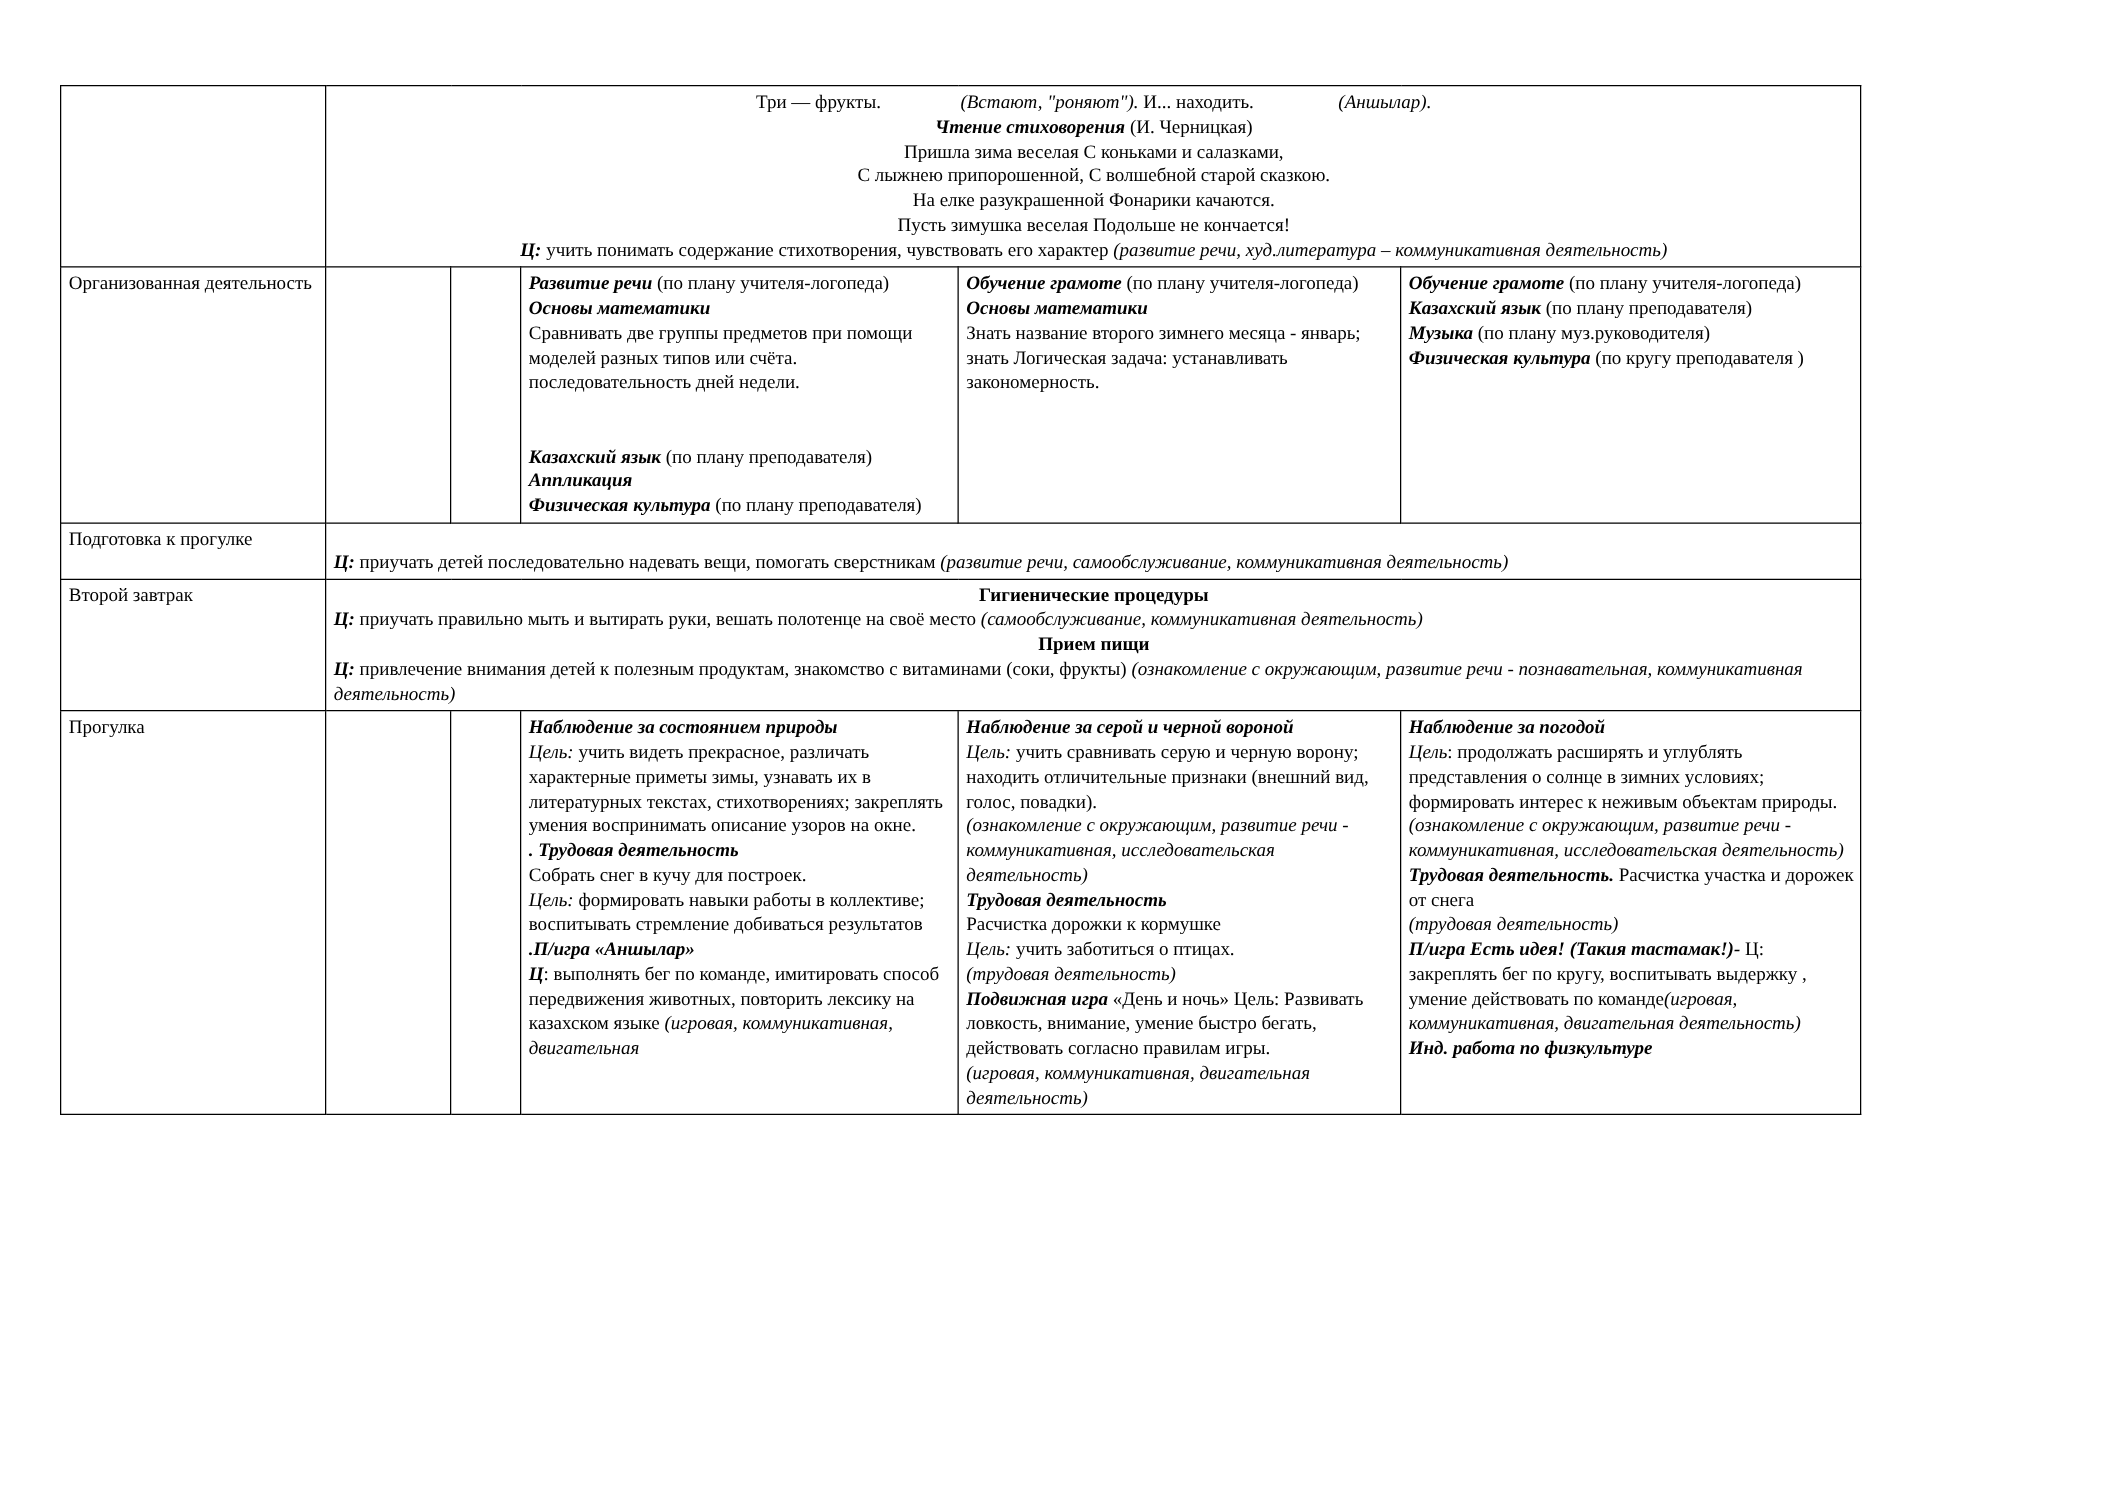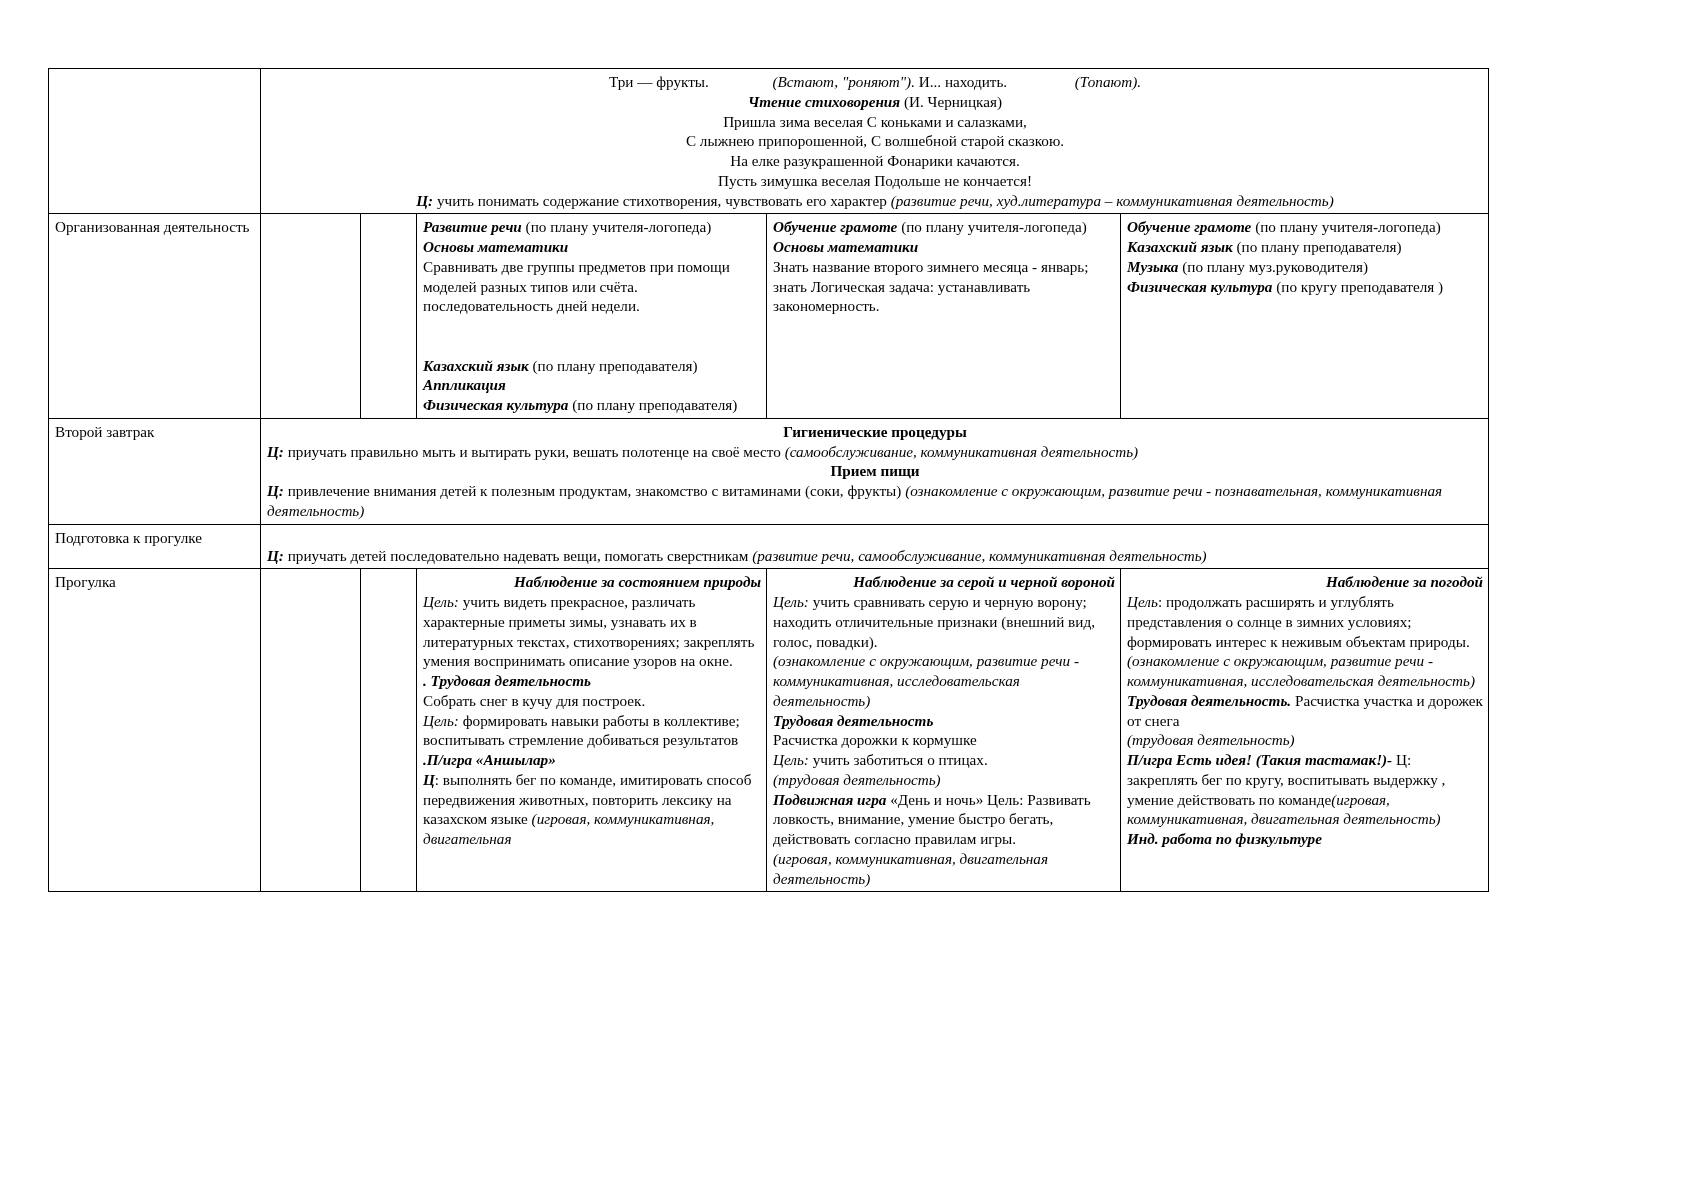--- a/index.html
+++ b/index.html
@@ -41,21 +41,21 @@
   col.c-label  { width: 212px; }
   col.c-narrow1{ width: 100px; }
   col.c-narrow2{ width: 56px;  }
   col.c-day1   { width: 350px; }
   col.c-day2   { width: 354px; }
   col.c-day3   { width: 368px; }
 
   .b { font-weight: bold; font-style: italic; }
   .i { font-style: italic; }
   .bi { font-weight: normal; font-style: italic; }
-  .center { text-align: right; }
+  .center { text-align: left; }
   .rowlabel { font-weight: normal; }
 
   .para { margin: 0; }
 
   .cell-block p { margin: 0; }
 
   
   .poem-line { text-align: center; margin: 0; }
   .goal-line { margin: 0; text-align: center; }
 
@@ -82,21 +82,21 @@
 
       <tr>
         <td></td>
         <td colspan="5" class="cell-block">
           <p class="poem-line">
             <span>Три — фрукты.</span>
             <span style="display:inline-block;width:56px"></span>
             <span class="i">(Встают, "роняют").</span>
             <span>И... находить.</span>
             <span style="display:inline-block;width:60px"></span>
-            <span class="i">(Топают).</span>
+            <span class="i">(Аншылар).</span>
           </p>
           <p class="poem-line">
             <span class="b">Чтение стиховорения</span><span> (И. Черницкая)</span>
           </p>
           <p class="poem-line">Пришла зима веселая  С коньками и салазками,</p>
           <p class="poem-line">С лыжнею припорошенной,  С волшебной старой сказкою.</p>
           <p class="poem-line">На елке разукрашенной  Фонарики качаются.</p>
           <p class="poem-line">Пусть зимушка веселая  Подольше не кончается!</p>
           <p class="goal-line center">
             <span class="b">Ц:</span><span> учить понимать содержание стихотворения, чувствовать его характер </span><span class="i">(развитие речи, худ.литература – коммуникативная деятельность)</span>
@@ -125,33 +125,33 @@
         </td>
         <td class="cell-block">
           <p class="para"><span class="b">Обучение грамоте</span><span> (по плану учителя-логопеда)</span></p>
           <p class="para"><span class="b">Казахский язык</span><span> (по плану преподавателя)</span></p>
           <p class="para"><span class="b">Музыка</span><span> (по плану муз.руководителя)</span></p>
           <p class="para"><span class="b"> Физическая культура</span><span> (по кругу преподавателя )</span></p>
         </td>
       </tr>
 
       <tr>
+        <td class="rowlabel">Подготовка к прогулке</td>
+        <td colspan="5" class="cell-block vbot">
+          <p class="para" style="margin-top:18px"><span class="b">Ц:</span><span> приучать детей  последовательно надевать вещи, помогать сверстникам </span><span class="i">(развитие речи, самообслуживание, коммуникативная деятельность)</span></p>
+        </td>
+      </tr>
+
+      <tr>
         <td class="rowlabel vmid">Второй завтрак</td>
         <td colspan="5" class="cell-block">
           <p class="head-center">Гигиенические процедуры</p>
           <p class="para"><span class="b">Ц:</span><span> приучать правильно мыть и вытирать руки, вешать полотенце на своё место </span><span class="i">(самообслуживание, коммуникативная деятельность)</span></p>
           <p class="head-center">Прием пищи</p>
           <p class="para"><span class="b">Ц:</span><span> привлечение внимания детей к полезным продуктам, знакомство с витаминами (соки, фрукты) </span><span class="i">(ознакомление с окружающим, развитие речи - познавательная, коммуникативная деятельность)</span></p>
-        </td>
-      </tr>
-
-      <tr>
-        <td class="rowlabel">Подготовка к прогулке</td>
-        <td colspan="5" class="cell-block vbot">
-          <p class="para" style="margin-top:18px"><span class="b">Ц:</span><span> приучать детей  последовательно надевать вещи, помогать сверстникам </span><span class="i">(развитие речи, самообслуживание, коммуникативная деятельность)</span></p>
         </td>
       </tr>
 
       <tr>
         <td class="rowlabel">Прогулка</td>
         <td></td>
         <td></td>
 
         <td class="cell-block">
           <p class="para center b">Наблюдение за состоянием природы</p>

